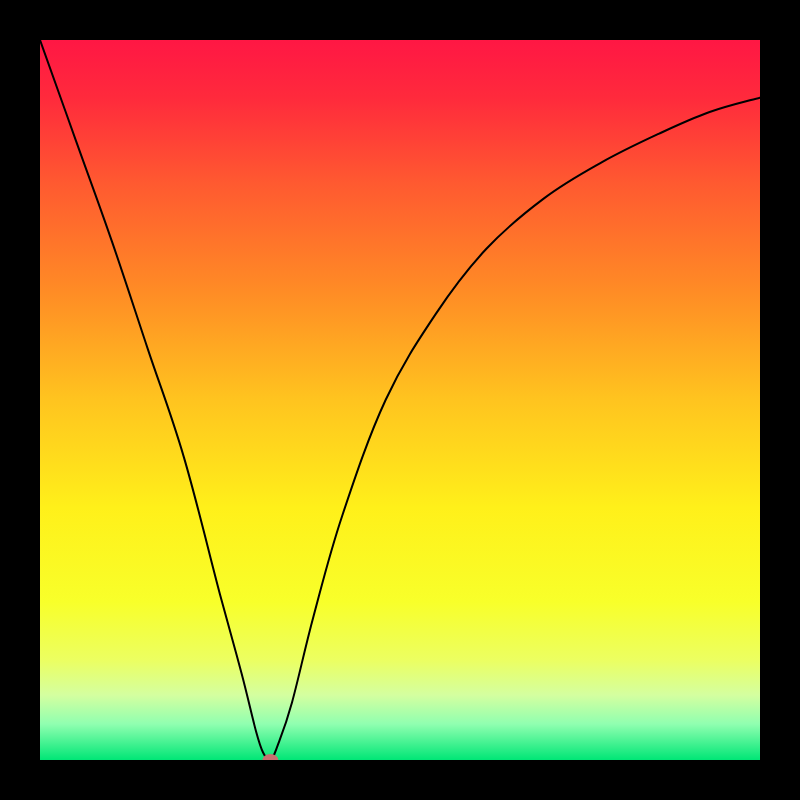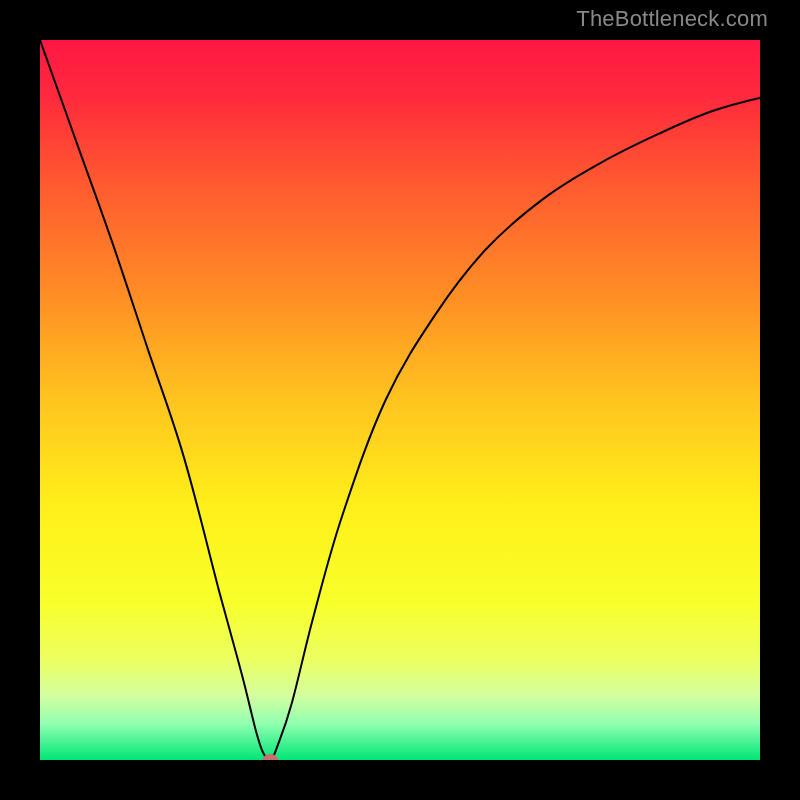--- a/index.html
+++ b/index.html
@@ -43,21 +43,20 @@
     stroke-linecap: round;
   }
   .marker {
     fill: #c77070;
   }
 </style>
 </head>
 <body>
 
 <div class="container">
-  <div class="watermark">TheBottleneck.com</div>
 
   <div class="plot-area">
     <svg id="chart-svg" width="720" height="720" viewBox="0 0 720 720">
       <defs>
         <linearGradient id="bg-grad" x1="0" y1="0" x2="0" y2="1">
             <stop offset="0%" stop-color="#ff1744"></stop>
             <stop offset="8%" stop-color="#ff2a3c"></stop>
             <stop offset="20%" stop-color="#ff5a30"></stop>
             <stop offset="35%" stop-color="#ff8c25"></stop>
             <stop offset="50%" stop-color="#ffc41f"></stop>

